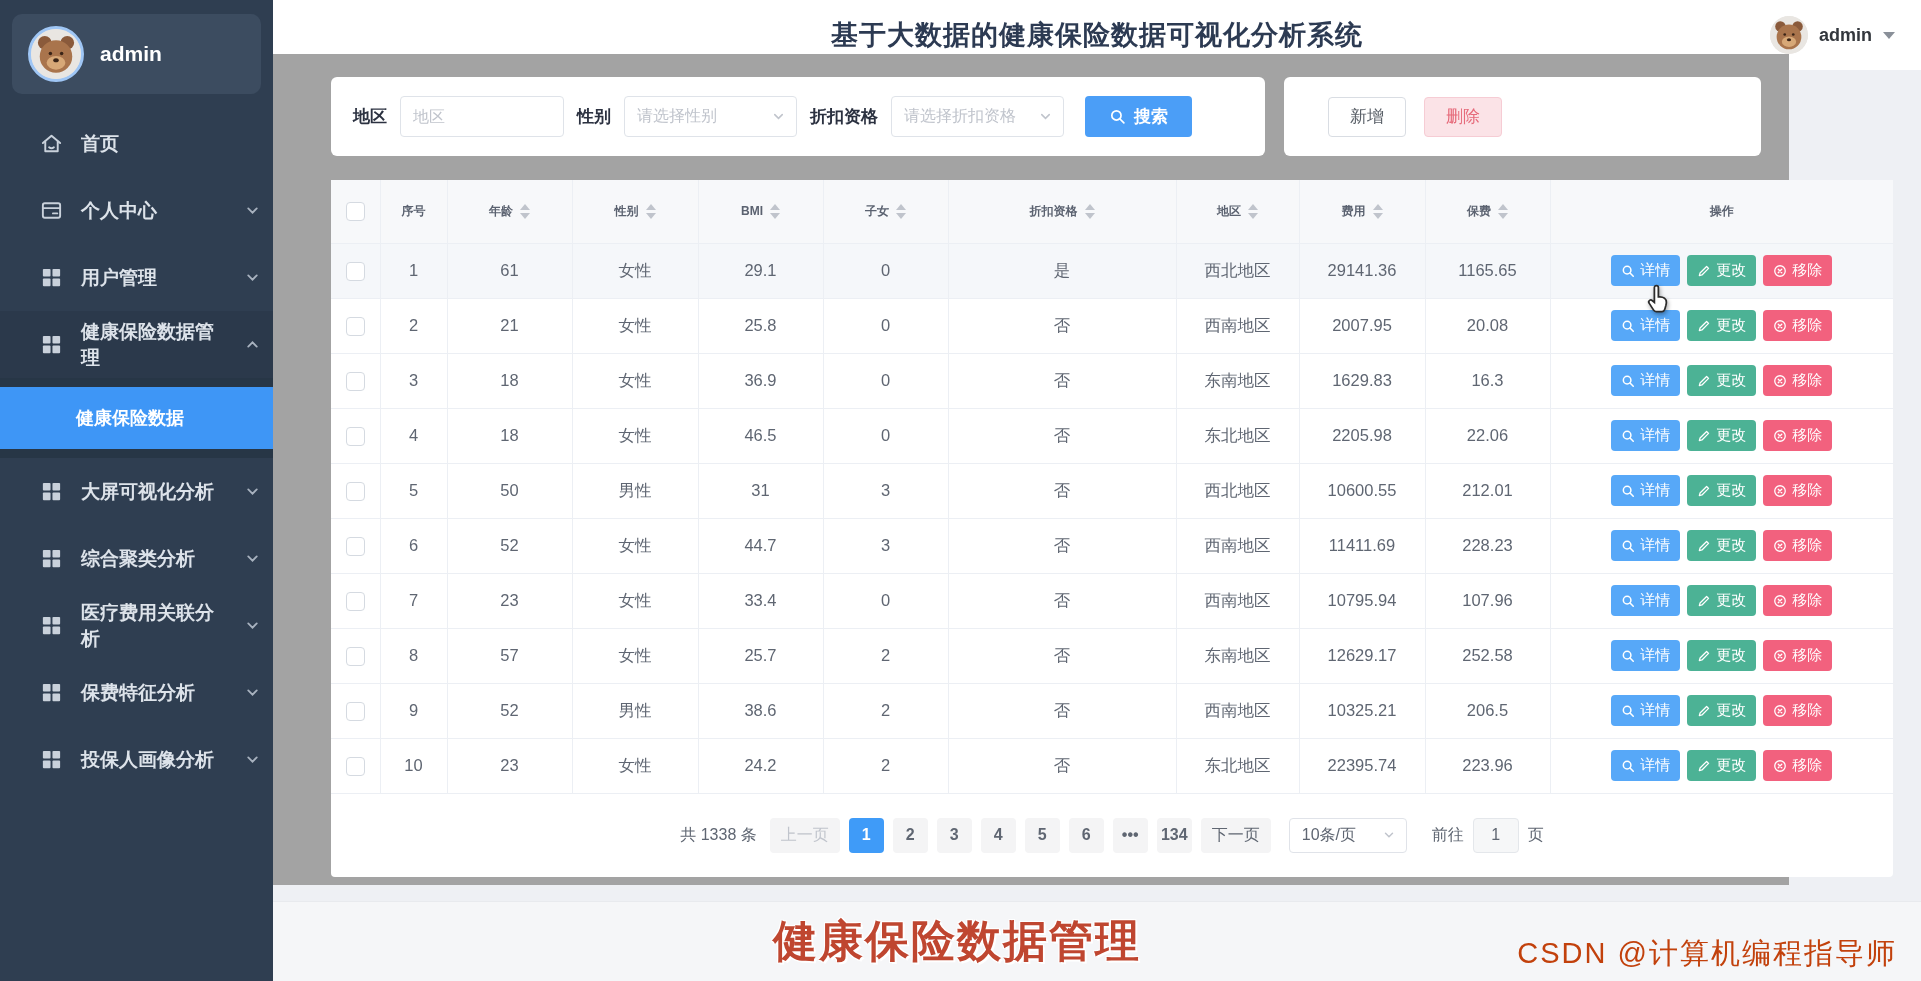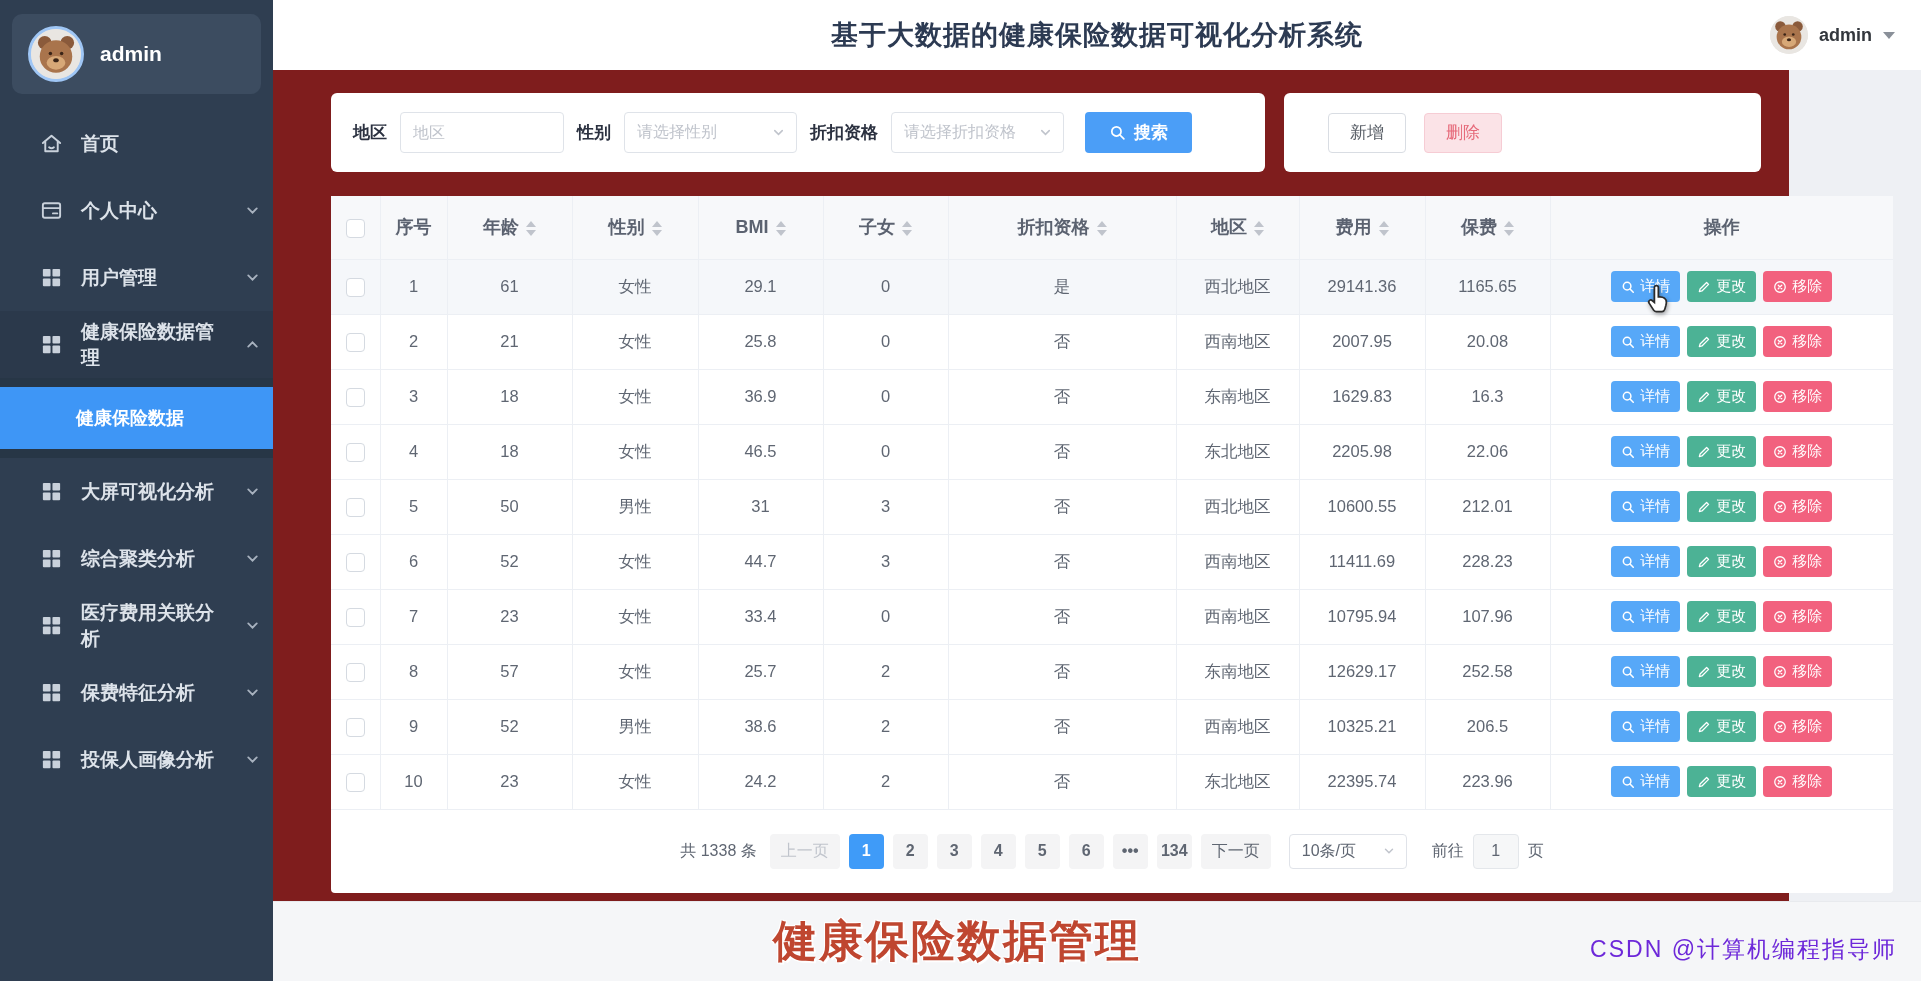--- a/index.html
+++ b/index.html
@@ -23,41 +23,41 @@
 
   
   .header{position:absolute;left:273px;top:0;width:1648px;height:70px;background:#fff;display:flex;align-items:center;justify-content:center}
   .header-title{font-size:27px;font-weight:700;color:#2c3a52;letter-spacing:1px}
   .header-user{position:absolute;right:26px;top:0;height:70px;display:flex;align-items:center;gap:11px;cursor:pointer}
   .avatar-sm{width:38px;height:38px;border-radius:50%;overflow:hidden;background:#e9e6e2;flex:none}
   .header-user-name{font-size:18px;font-weight:700;color:#33373d}
   .caret-down{width:0;height:0;border-left:6px solid transparent;border-right:6px solid transparent;border-top:7px solid #8a9099}
 
   
-  .main{position:absolute;left:273px;top:70px;width:1516px;height:831px;background:#7f1d1d;padding:23px 28px 0 58px}
+  .main{position:absolute;left:273px;top:54px;width:1516px;height:831px;background:#a3a3a3;padding:23px 28px 0 58px}
   .card{background:#fff;border-radius:6px}
   .row1{display:flex;gap:19px}
   .search-card{width:934px;height:79px;display:flex;align-items:center;padding:0 22px;gap:13px}
   .filter-label{font-size:17px;font-weight:700;color:#2b3140;white-space:nowrap}
   .text-input{width:164px;height:41px;border:1px solid #dfe3e9;border-radius:4px;padding:0 12px;font-size:16px;color:#606266;outline:none}
   .text-input::placeholder{color:#c0c4cc}
   .select{width:173px;height:41px;border:1px solid #dfe3e9;border-radius:4px;display:flex;align-items:center;justify-content:space-between;padding:0 10px 0 12px;background:#fff;cursor:pointer}
   .select .ph{font-size:16px;color:#c0c4cc;white-space:nowrap}
   .select .chev{width:15px;height:15px;color:#c0c4cc;flex:none}
   .btn{display:inline-flex;align-items:center;justify-content:center;gap:8px;border-radius:4px;border:1px solid transparent;font-size:17px;cursor:pointer;font-family:inherit}
   .btn-search{height:41px;padding:0 23px;background:#4b9ef7;color:#fff;margin-left:8px;font-weight:600}
   .btn-search .ic{width:17px;height:17px}
   .actions-card{flex:1;height:79px;display:flex;align-items:center;padding:0 44px;gap:18px}
   .btn-add{height:40px;padding:0 21px;background:#fff;border-color:#d9dde3;color:#5a6068}
   .btn-del{height:40px;padding:0 21px;background:#fbe3e7;border-color:#f6ccd4;color:#e66a7a}
 
   
   .table-card{margin-top:24px;width:1562px;padding-bottom:24px;border-radius:4px}
   table{width:100%;border-collapse:collapse;table-layout:fixed}
-  th{height:63px;background:#f7f8fa;font-size:18px;color:#5b6270;font-weight:700}
+  th{height:63px;background:#f7f8fa;font-size:12px;color:#5b6270;font-weight:700}
   td{height:55px;font-size:16.5px;color:#5f6672;text-align:center}
   th,td{border:1px solid #eceff4;text-align:center;white-space:nowrap;overflow:hidden}
   table tr>*:first-child{border-left:none}
   table tr>*:last-child{border-right:none}
   thead th{border-top:none}
   tbody tr.hover td{background:#f5f7fa}
   .checkbox{display:inline-block;width:19px;height:19px;border:1px solid #d5dae1;border-radius:4px;background:#fff;vertical-align:middle;cursor:pointer}
   .sort{display:inline-flex;flex-direction:column;margin-left:7px;vertical-align:middle;cursor:pointer}
   .sort i{display:block;width:0;height:0;border-left:5px solid transparent;border-right:5px solid transparent}
   .sort .up{border-bottom:6px solid #c0c4cc;margin-bottom:3px}
@@ -79,21 +79,21 @@
   .pg-page.active{background:#3f9bf8;color:#fff}
   .pg-size{width:118px;height:35px;border:1px solid #e0e3e9;border-radius:4px;background:#fff;display:flex;align-items:center;justify-content:space-between;padding:0 10px 0 12px;color:#5f6672;margin-left:9px;cursor:pointer}
   .pg-size .chev{width:14px;height:14px;color:#c0c4cc}
   .pg-goto{display:flex;align-items:center;gap:9px;margin-left:16px}
   .pg-goto input{width:46px;height:35px;border:1px solid #e4e7eb;border-radius:4px;background:#f6f7f8;text-align:center;font-size:16px;color:#5f6672;outline:none;font-family:inherit}
 
   
   .footerband{position:absolute;left:273px;top:901px;width:1648px;height:80px;background:#f5f6f8;border-top:1px solid #e8eaee}
   .footer-title{position:absolute;left:500px;top:10px;font-size:44px;font-weight:700;color:#bf4630;letter-spacing:2px;
     text-shadow:2px 2px 0 rgba(255,255,255,.95),-1px -1px 0 rgba(255,255,255,.95),1px -1px 0 rgba(255,255,255,.95),-1px 1px 0 rgba(255,255,255,.95)}
-  .watermark{position:absolute;right:24px;top:32px;font-size:23px;color:#6d28d9;letter-spacing:2px;white-space:nowrap}
+  .watermark{position:absolute;right:24px;top:32px;font-size:29px;color:#c2410c;letter-spacing:2px;white-space:nowrap}
 
   
   .cursor{position:absolute;left:1644px;top:283px;width:31px;height:35px;z-index:20;filter:drop-shadow(1px 2px 2px rgba(0,0,0,.35))}
 </style>
 </head>
 <body>
 
 <svg width="0" height="0" style="position:absolute">
   <defs>
     <g id="ic-bear">

